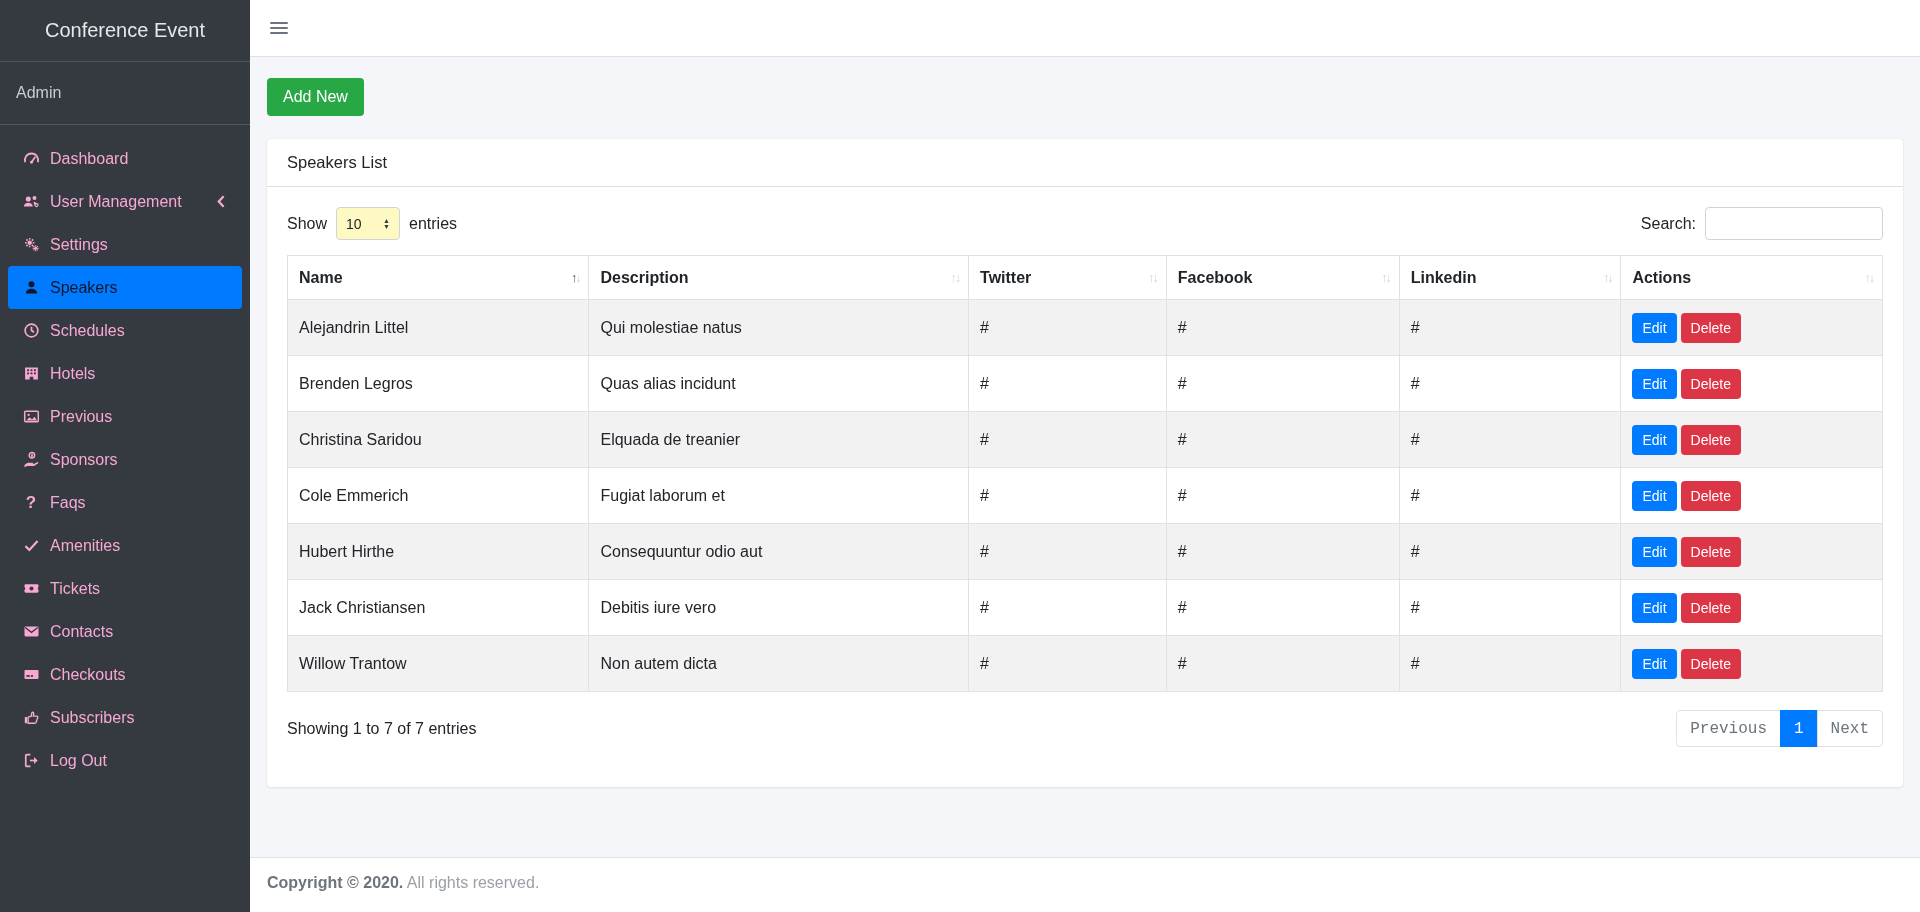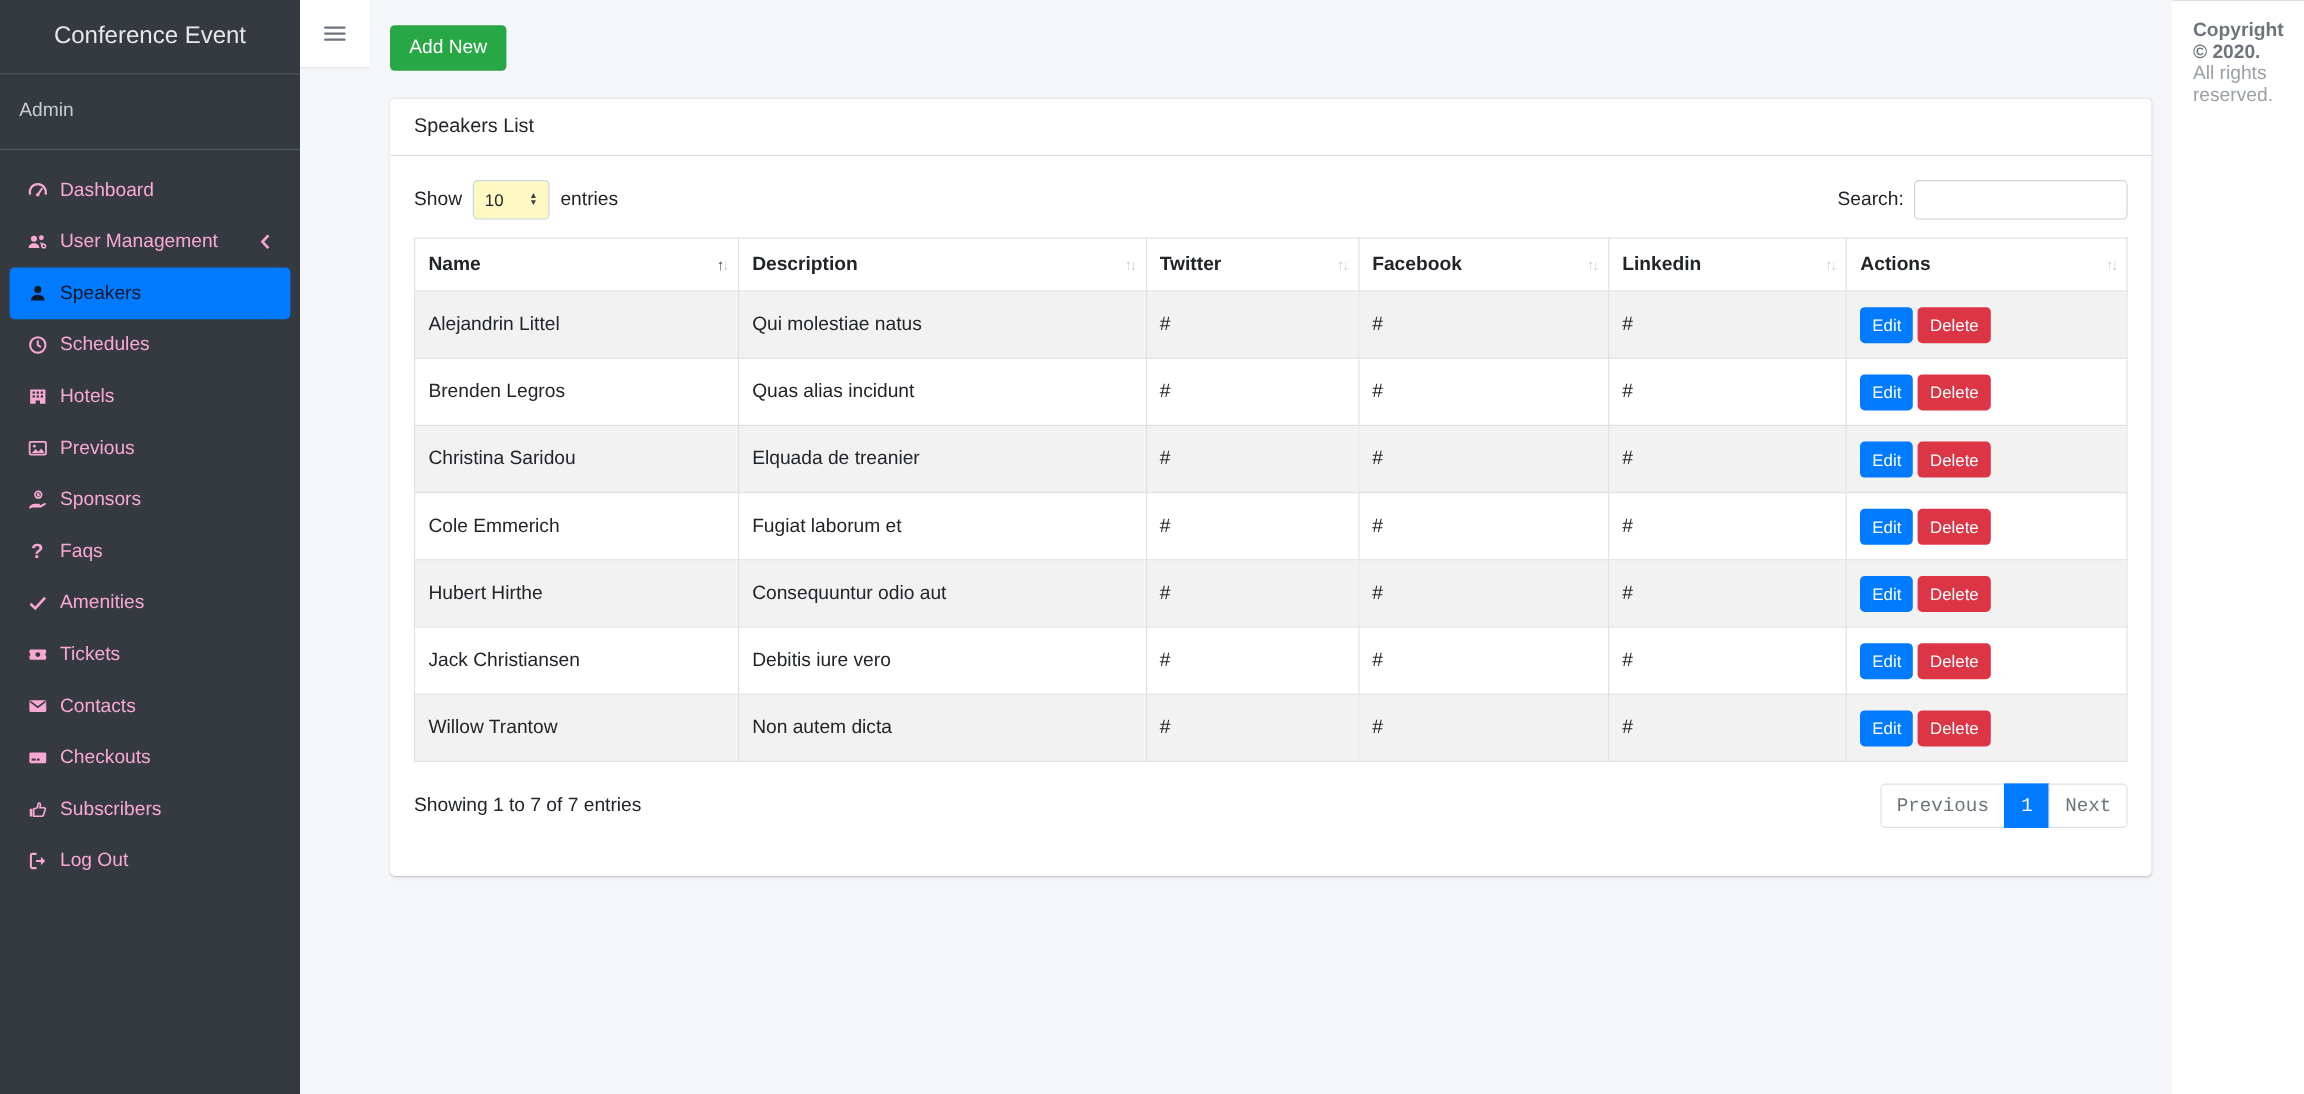--- a/index.html
+++ b/index.html
@@ -26,21 +26,21 @@
   .nav-item {
     display:flex; align-items:center; height:43px; padding:0 8px;
     color:#f9a8d4; border-radius:4px; cursor:pointer; font-size:16px;
   }
   .nav-item .icon { width:30px; flex:0 0 30px; display:flex; justify-content:center; align-items:center; margin-right:4px; }
   .nav-item.active { background:#007bff; color:#0f172a; }
   .nav-item .chevron { margin-left:auto; margin-right:4px; display:flex; }
   .glyph { font-size:16px; line-height:1; }
 
   
-  .main { margin-left:250px; height:912px; display:flex; flex-direction:row; }
+  .main { margin-left:250px; height:912px; display:flex; flex-direction:column; }
   .topbar {
     height:57px; flex:0 0 57px; background:#fff; border-bottom:1px solid #dee2e6;
     display:flex; align-items:center; padding:0 20px;
   }
   .hamburger { width:18px; cursor:pointer; padding:2px 0; }
   .hamburger span { display:block; height:2px; background:#6c757d; margin:3px 0; border-radius:1px; }
 
   .content { flex:1 1 auto; padding:21px 17px 0; }
 
   .btn-add {
@@ -141,20 +141,31 @@
           </svg>
         </span>
     <span class="label">User Management</span>
   <span class="chevron">
           <svg class="ic" viewBox="0 0 16 16" width="17" height="17" fill="currentColor">
             <path d="M10 3 5.4 8 10 13" fill="none" stroke="currentColor" stroke-width="2.1"></path>
           </svg>
         </span>
       </div>
 
+  <div class="nav-item">
+    <span class="icon">
+          <svg class="ic" viewBox="0 0 16 16" width="17" height="17" fill="currentColor">
+            <circle cx="6.3" cy="6.3" r="2.1"></circle>
+            <path d="M6.3 1.9v1.5M6.3 9.2v1.5M1.9 6.3h1.5M9.2 6.3h1.5M3.2 3.2l1.1 1.1M8.4 8.4l1.1 1.1M9.5 3.2 8.4 4.3M4.3 8.4 3.2 9.5" stroke="currentColor" stroke-width="1.5"></path>
+            <circle cx="11.9" cy="11.6" r="1.5"></circle>
+            <path d="M11.9 8.8v1.1M11.9 13.3v1.1M9.1 11.6h1.1M13.6 11.6h1.1M9.9 9.6l.8.8M13.1 12.8l.8.8M13.9 9.6l-.8.8M10.7 12.8l-.8.8" stroke="currentColor" stroke-width="1.1"></path>
+          </svg>
+        </span>
+    <span class="label">Settings</span>
+  </div>
 
   <div class="nav-item active">
     <span class="icon">
           <svg class="ic" viewBox="0 0 16 16" width="17" height="17" fill="currentColor">
             <circle cx="8" cy="4.9" r="2.8"></circle>
             <path d="M2.7 13.6c0-2.8 2.4-4.5 5.3-4.5s5.3 1.7 5.3 4.5z"></path>
           </svg>
         </span>
     <span class="label">Speakers</span>
   </div>

